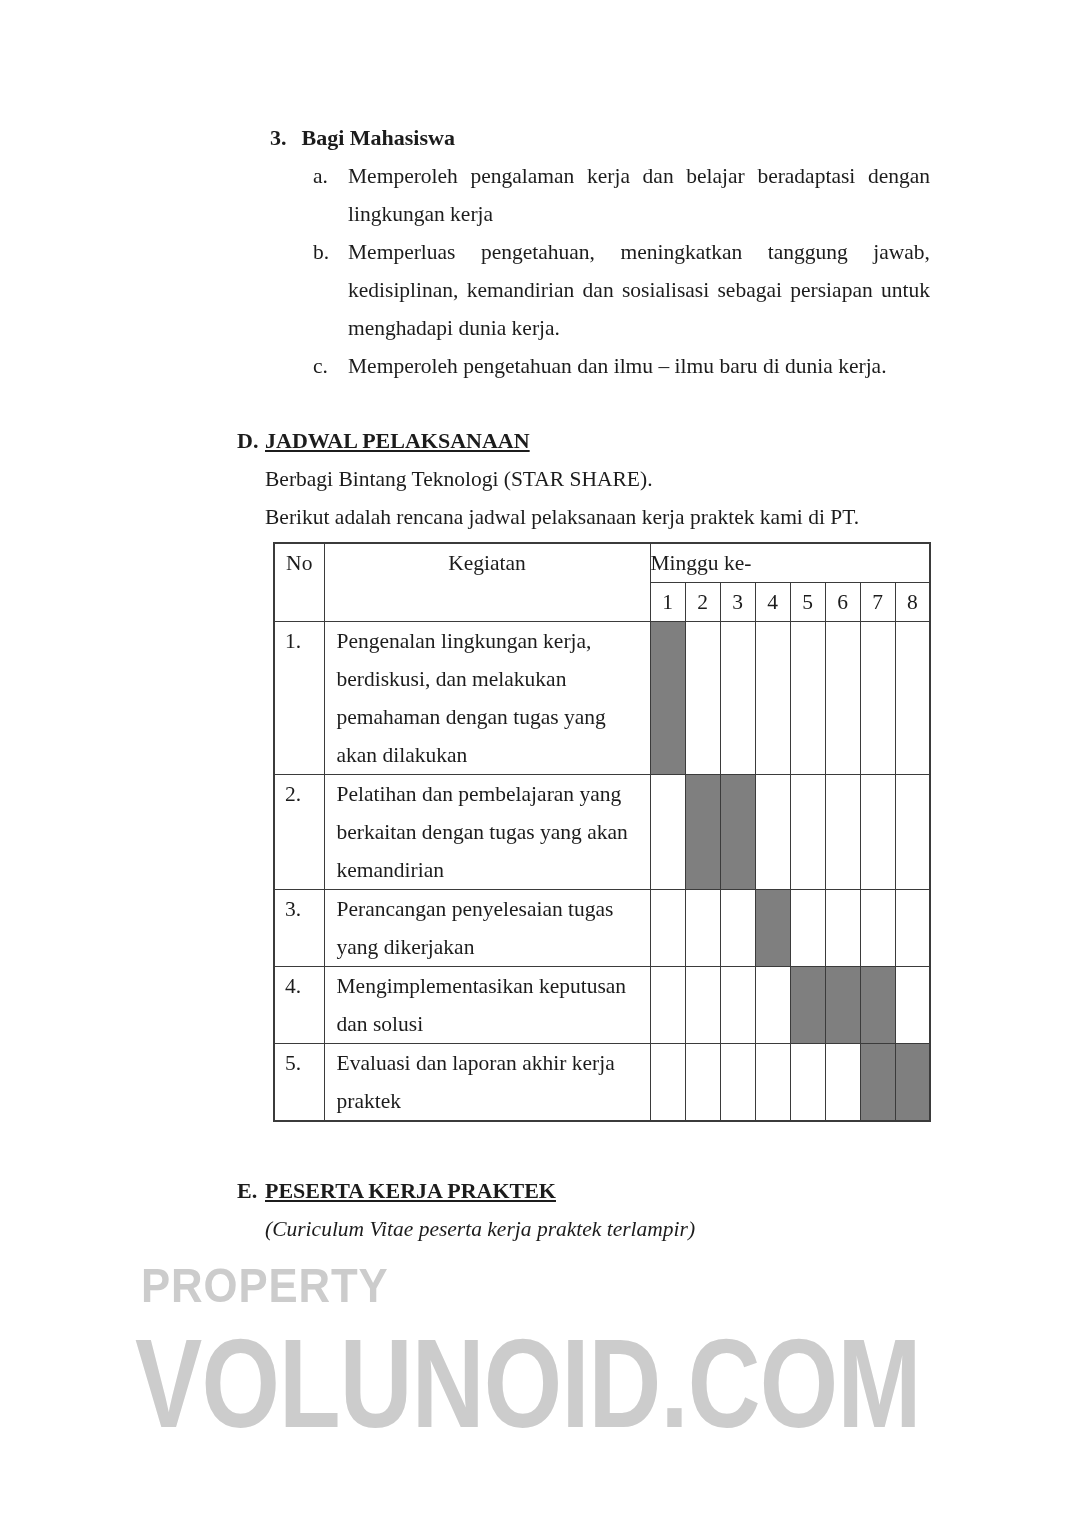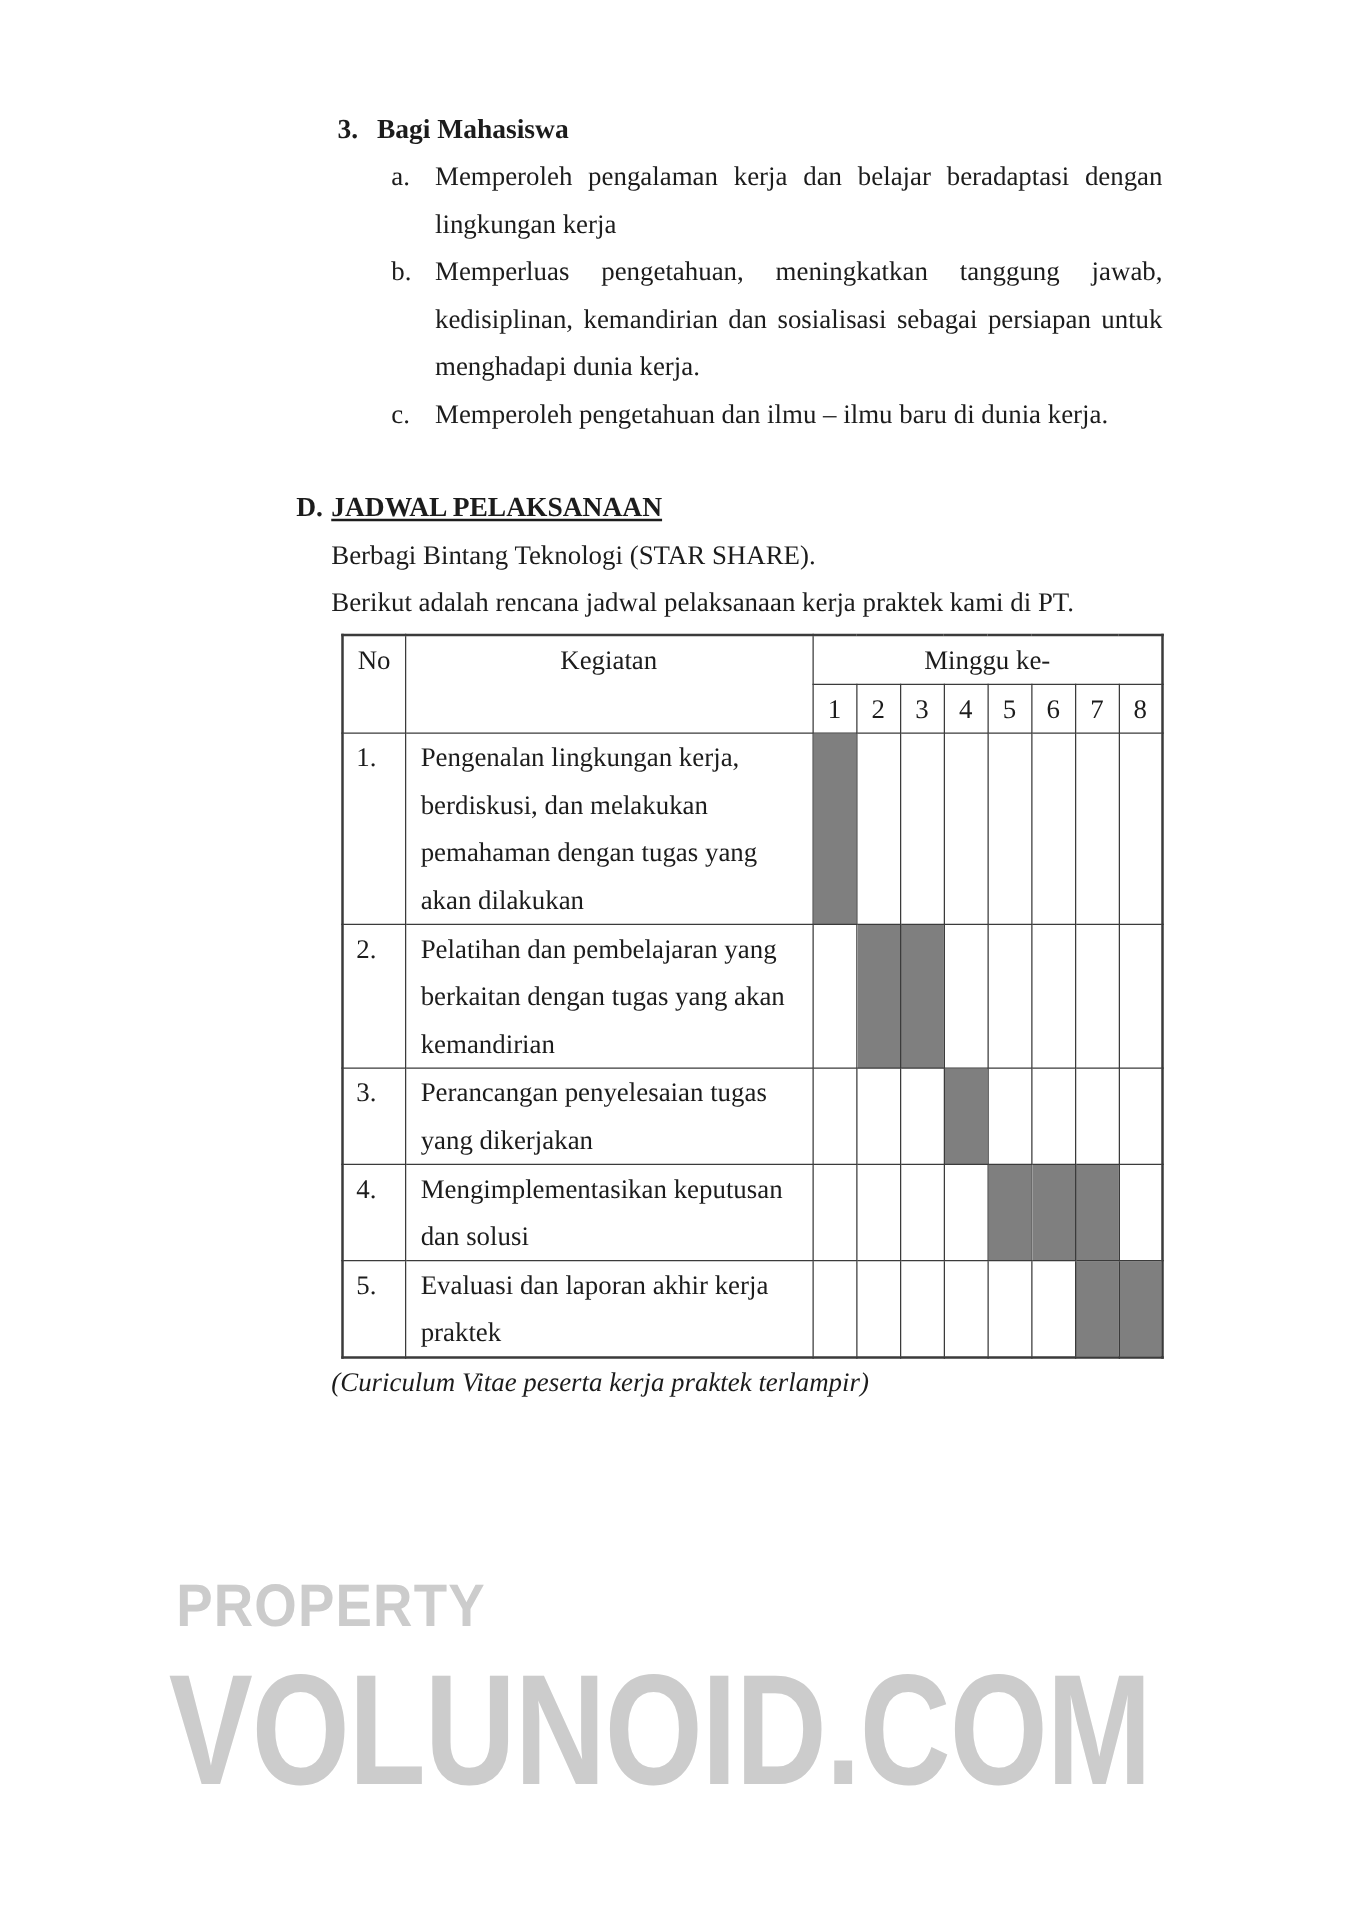--- a/index.html
+++ b/index.html
@@ -8,21 +8,21 @@
     position: relative;
     width: 1087px;
     height: 1536px;
     background: #ffffff;
     font-family: "Liberation Serif", "DejaVu Serif", serif;
     color: #1c1c1c;
     font-size: 21.5px;
     line-height: 38px;
     overflow: hidden;
   }
-  .content { padding: 84px 157px 0 237px; }
+  .content { padding: 119px 157px 0 237px; }
 
   
   .h-num { font-weight: bold; font-size: 22px; margin-left: 33px; }
   .h-num .num { display: inline-block; margin-right: 15px; }
   .h-letter { font-weight: bold; font-size: 22px; text-decoration: underline; }
   .h-letter .letter { display: inline-block; width: 28px; }
   .h-d { margin-top: 37px; }
   .h-e { margin-top: 50px; }
 
   
@@ -45,21 +45,21 @@
   table.schedule td {
     border: 1.6px solid #3b3b3b;
     font-size: 21.5px;
     line-height: 38px;
     vertical-align: top;
     overflow: hidden;
   }
   tr.hdr { height: 38px; margin-top: 29px; }
   td.c-no { text-align: center; }
   td.c-keg-h { text-align: center; }
-  td.c-minggu { text-align: center; }
+  td.c-minggu { text-align: left; }
   td.wk { text-align: center; }
   td.no-cell { padding-left: 10px; }
   td.keg-cell { padding: 0 8px 0 12px; }
   tr.rh4 { height: 152px; }
   tr.rh3 { height: 114px; }
   tr.rh2 { height: 76px; }
 
   
   .note { margin-left: 28px; font-style: italic; }
 
@@ -188,20 +188,23 @@
           <td class="wc"></td>
           <td class="wc"></td>
           <td class="wc"></td>
           <td class="wc"></td>
           <td class="wc" style="background: rgb(127, 127, 127);"></td>
           <td class="wc" style="background: rgb(127, 127, 127);"></td>
         </tr>
       </tbody>
     </table>
 
+    <div class="h-letter h-e">
+      <span class="letter">E.</span><span>PESERTA KERJA PRAKTEK</span>
+    </div>
 
     <div class="note">(Curiculum Vitae peserta kerja praktek terlampir)</div>
 
   </div>
 
   <div class="wm wm-small" style="color: rgb(204, 204, 204);">PROPERTY</div>
   <div class="wm wm-big" style="color: rgb(204, 204, 204);">VOLUNOID.COM</div>
 </div>
 
 </body></html>

